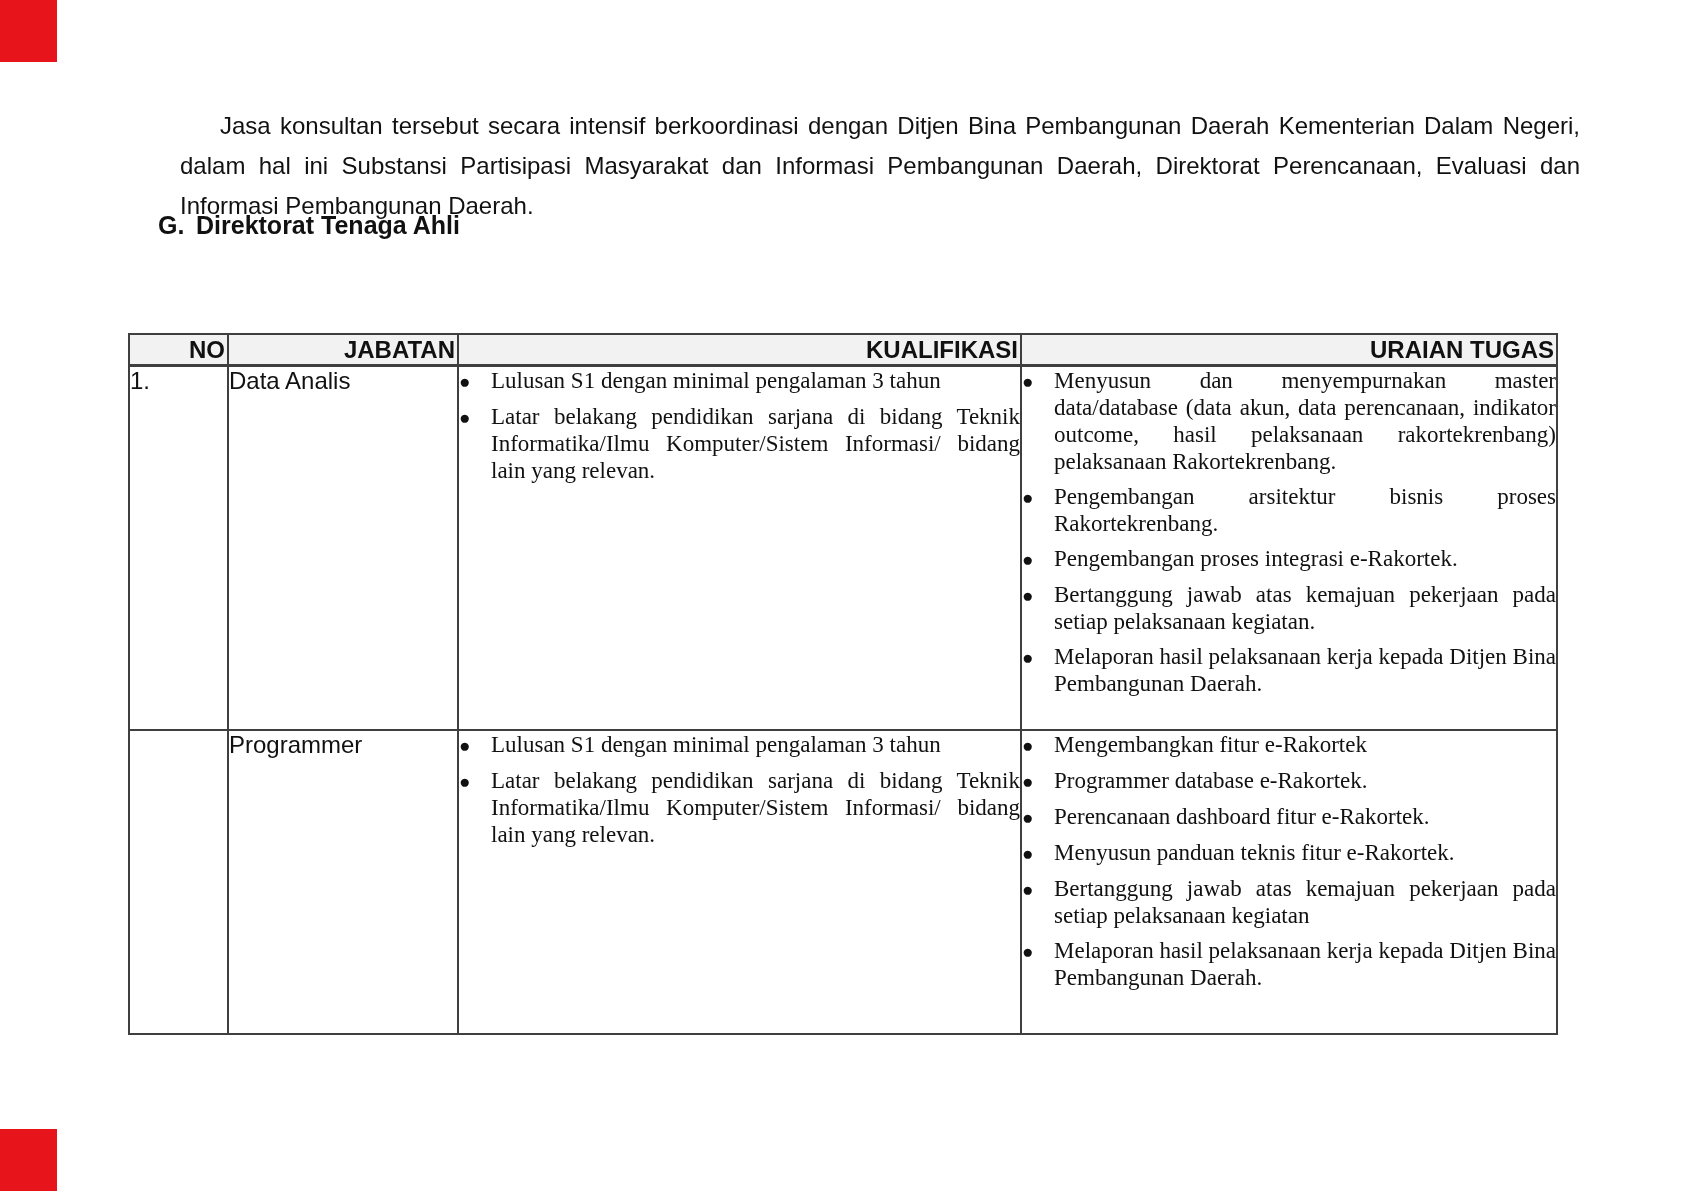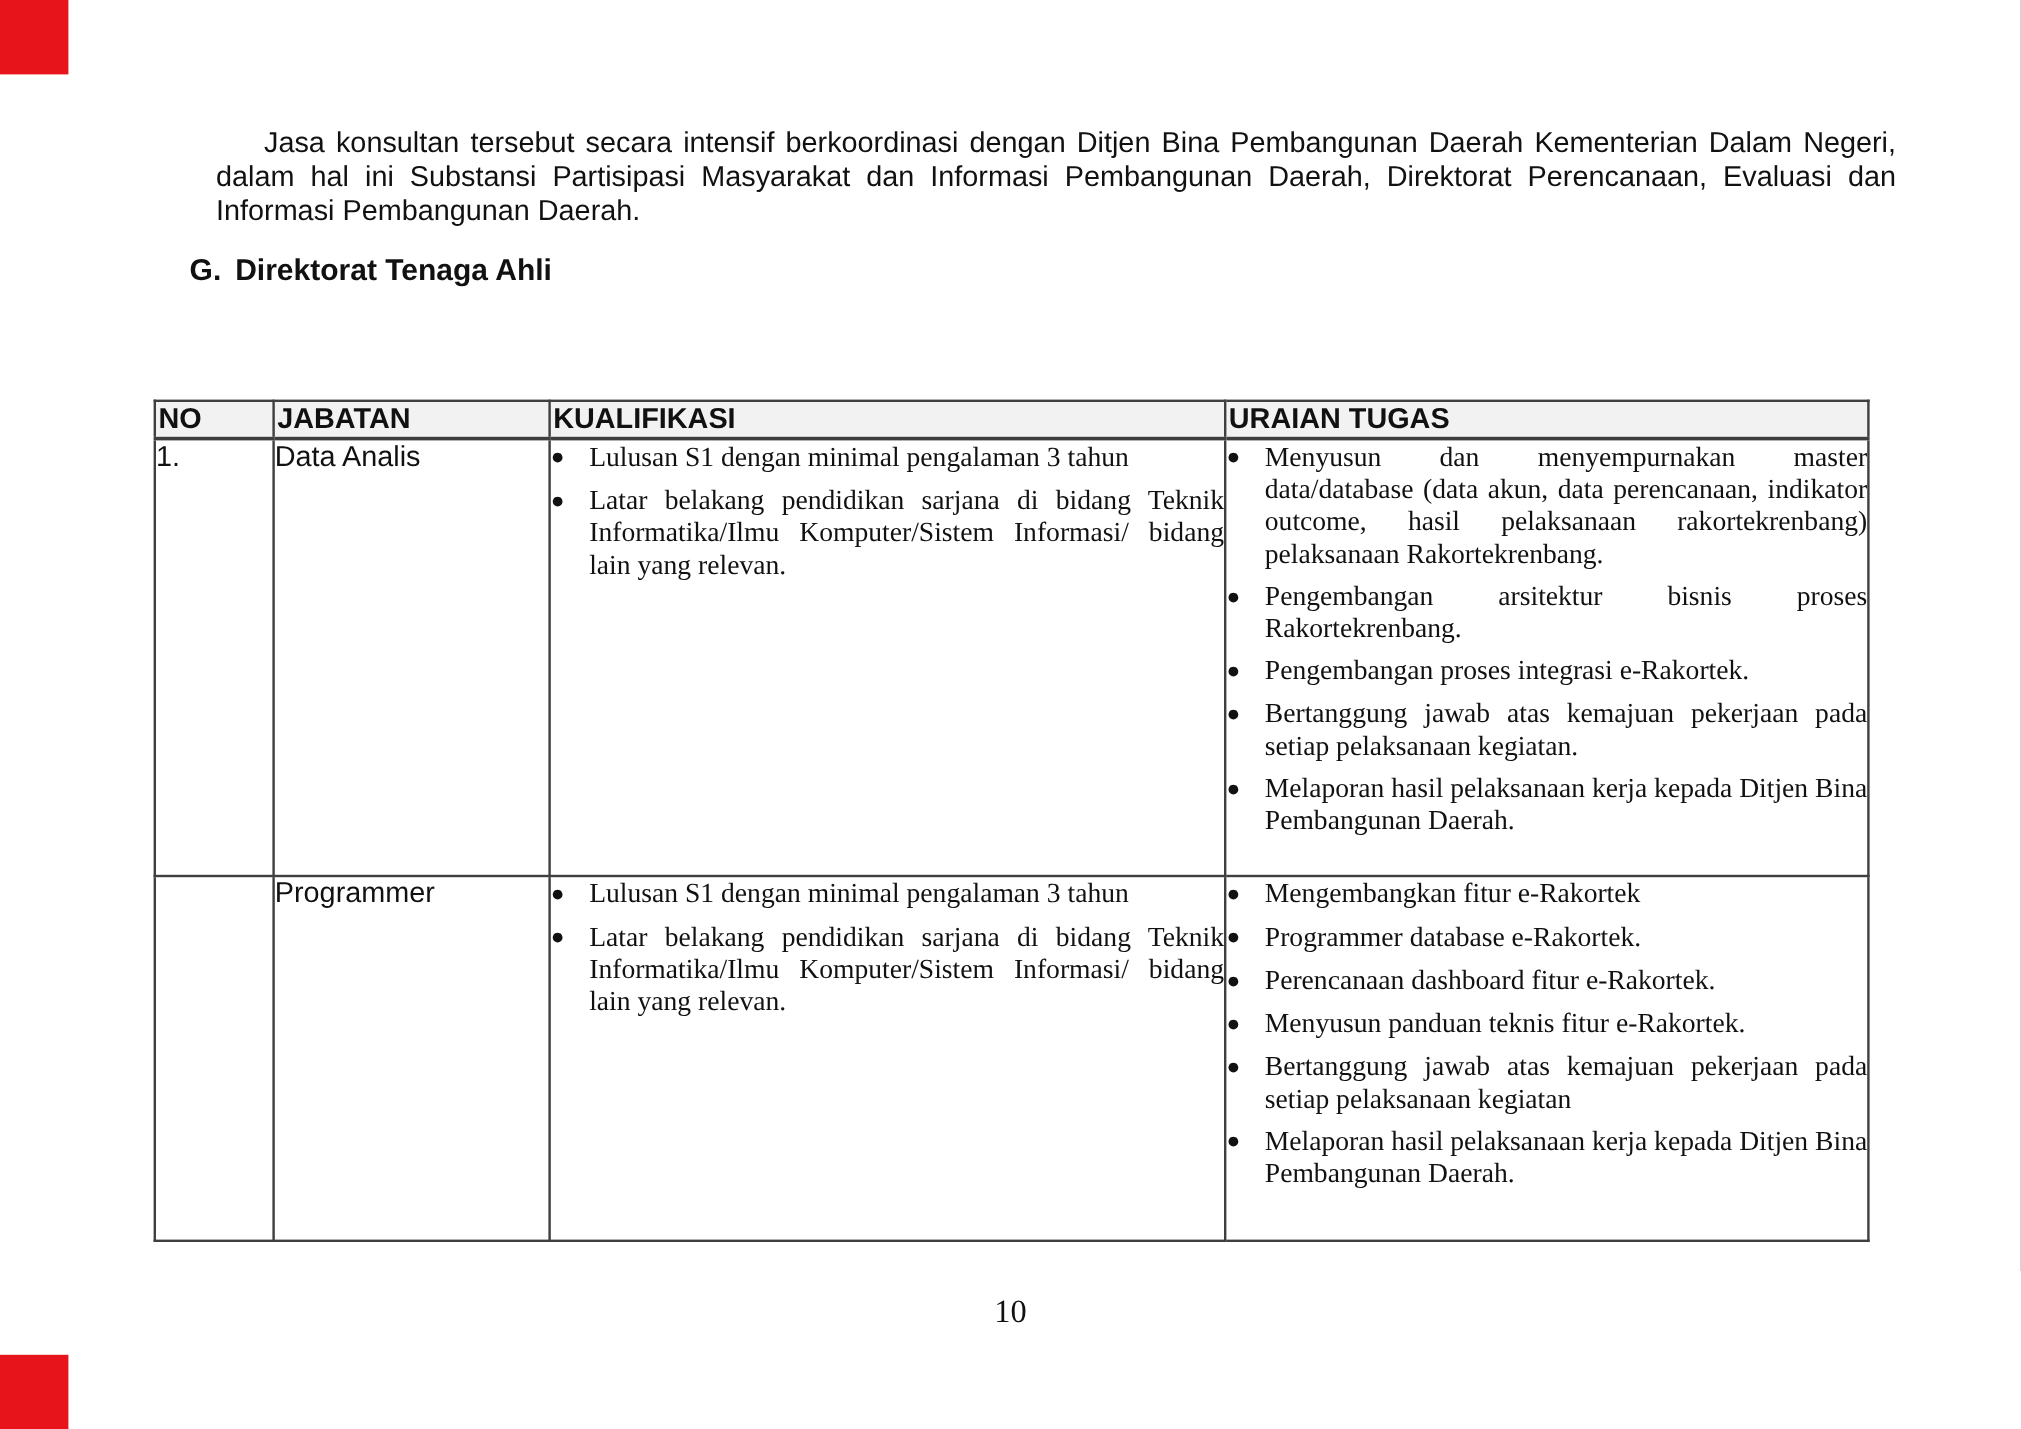--- a/index.html
+++ b/index.html
@@ -17,21 +17,21 @@
     font-family:"Liberation Sans", sans-serif;
     color:var(--text);
     overflow:hidden;
   }
   .redaction{position:absolute;background:var(--redaction);}
   .redaction.top{left:0;top:0;width:57px;height:62px;}
   .redaction.bottom{left:0;top:1129px;width:57px;height:62px;}
 
   .para{
     position:absolute;left:180px;width:1400px;
-    font-size:24px;line-height:28px;
+    font-size:24px;line-height:40px;
     text-align:justify;text-indent:40px;
   }
   #p1{top:82px;}
   #p2{top:244px;}
 
   .heading{
     position:absolute;left:158px;top:211px;
     font-size:25px;font-weight:bold;line-height:28px;
     display:flex;
   }
@@ -45,21 +45,21 @@
   table.qual col.c-no{width:99px;}
   table.qual col.c-jab{width:230px;}
   table.qual col.c-kual{width:563px;}
   table.qual col.c-ura{width:536px;}
   table.qual th{
     border:2px solid var(--border);
     border-bottom-width:3px;
     background:var(--header_bg);
     font-size:24px;font-weight:bold;
     height:24px;padding:1px 2px;
-    text-align:left;vertical-align:middle;
+    text-align:right;vertical-align:middle;
   }
   table.qual td{
     border:2px solid var(--border);
     vertical-align:top;
     padding:0;
   }
   tr.r1 td{height:362px;}
   tr.r2 td{height:302px;}
   td.cell-no, td.cell-jab{
     vertical-align:middle;
@@ -186,15 +186,14 @@
           </div>
           <div class="bullet">
             <span class="blt">●</span>
             <span class="btxt">Melaporan hasil pelaksanaan kerja kepada Ditjen Bina Pembangunan Daerah.</span>
           </div>
         </td>
       </tr>
     </tbody>
   </table>
 
-  <div class="page-number">10</div>
 
 </div>
 
 </body></html>

